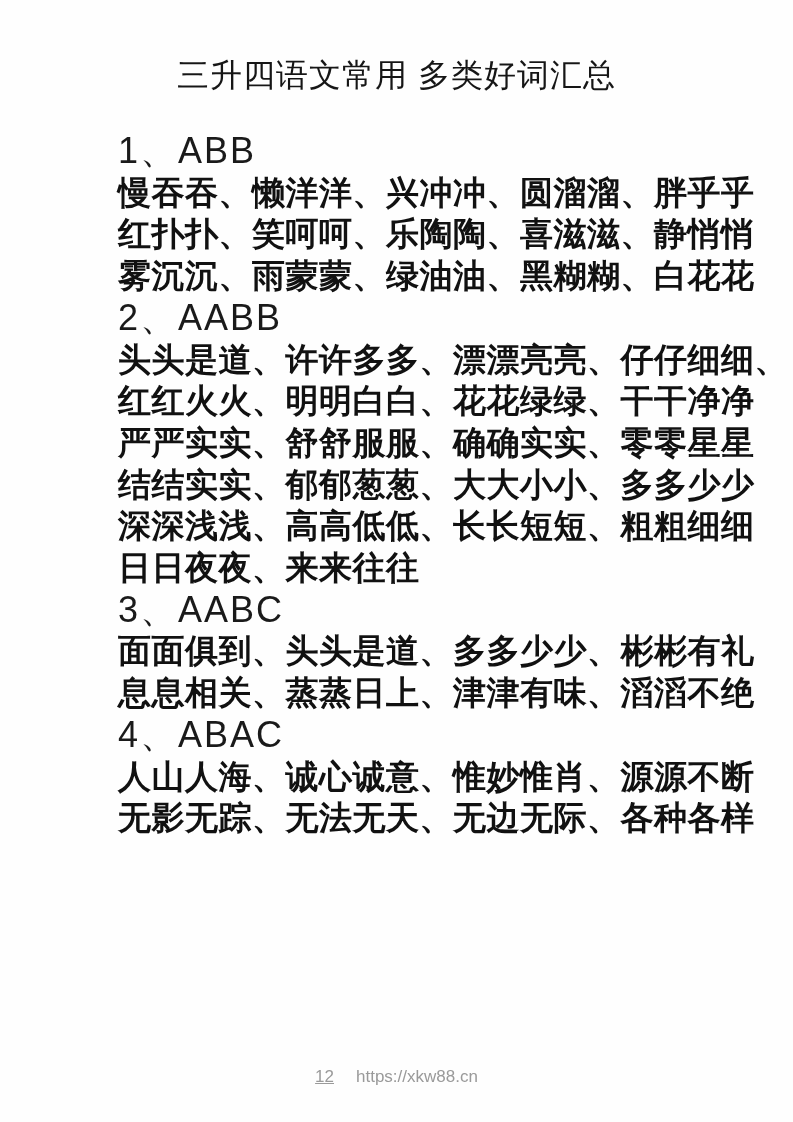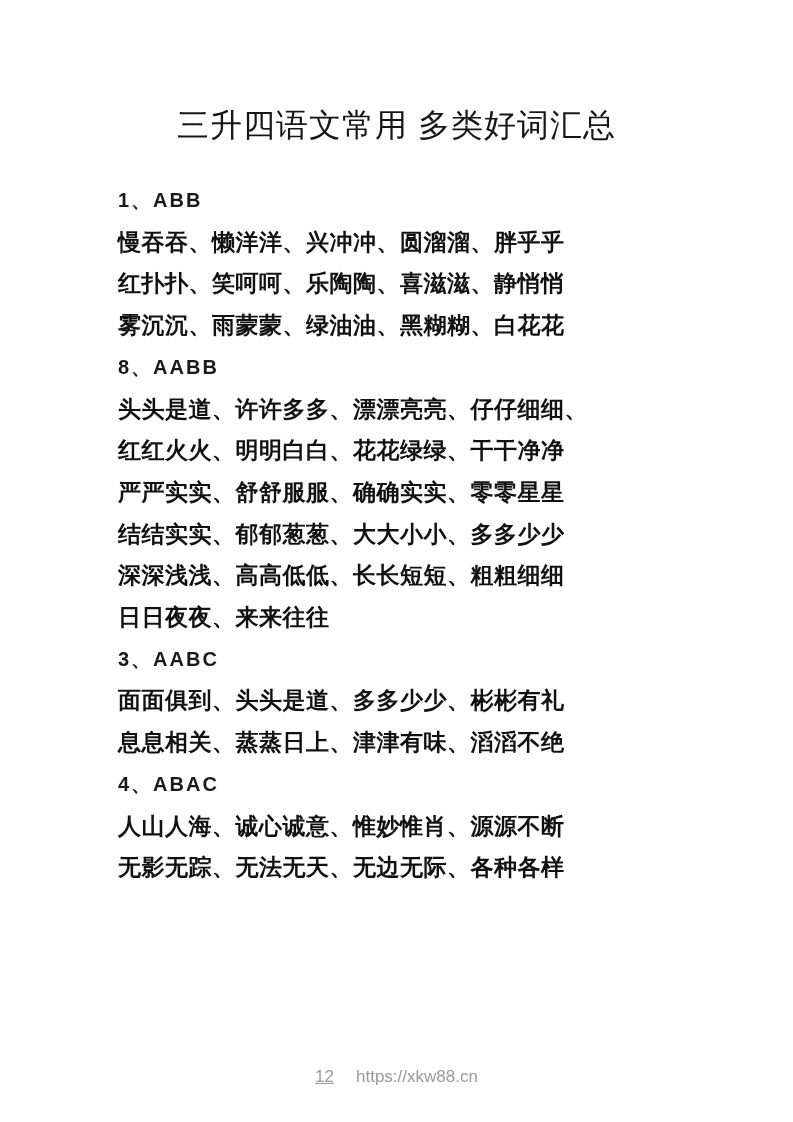--- a/index.html
+++ b/index.html
@@ -11,43 +11,43 @@
     position: relative;
     width: 793px;
     height: 1122px;
     background: #fefefe;
     overflow: hidden;
     font-family: "Liberation Sans", sans-serif;
     color: #141414;
   }
   .page-title {
     margin: 0;
-    padding-top: 106px;
+    padding-top: 56px;
     text-align: center;
     font-size: 32px;
     line-height: 38px;
     font-weight: 500;
     letter-spacing: 1px;
     color: #161616;
   }
   .content {
     margin-top: 36px;
     margin-left: 118px;
     margin-right: 80px;
   }
   .section-heading {
-    font-size: 20px;
+    font-size: 36px;
     line-height: 41.7px;
-    font-weight: 700;
+    font-weight: 400;
     letter-spacing: 2px;
     white-space: nowrap;
     color: #1a1a1a;
   }
   .word-line {
-    font-size: 23px;
+    font-size: 33px;
     line-height: 41.7px;
     font-weight: 700;
     letter-spacing: 0.5px;
     white-space: nowrap;
     color: #111111;
   }
   .footer {
     position: absolute;
     left: 0;
     top: 1066px;
@@ -67,21 +67,21 @@
 <body>
 
 <div class="page">
   <h1 class="page-title">三升四语文常用 多类好词汇总</h1>
 
   <div class="content" id="sections-container">
       <div class="section-heading">1、ABB</div>
       <div class="word-line">慢吞吞、懒洋洋、兴冲冲、圆溜溜、胖乎乎</div>
       <div class="word-line">红扑扑、笑呵呵、乐陶陶、喜滋滋、静悄悄</div>
       <div class="word-line">雾沉沉、雨蒙蒙、绿油油、黑糊糊、白花花</div>
-      <div class="section-heading">8、AABB</div>
+      <div class="section-heading">2、AABB</div>
       <div class="word-line">头头是道、许许多多、漂漂亮亮、仔仔细细、</div>
       <div class="word-line">红红火火、明明白白、花花绿绿、干干净净</div>
       <div class="word-line">严严实实、舒舒服服、确确实实、零零星星</div>
       <div class="word-line">结结实实、郁郁葱葱、大大小小、多多少少</div>
       <div class="word-line">深深浅浅、高高低低、长长短短、粗粗细细</div>
       <div class="word-line">日日夜夜、来来往往</div>
       <div class="section-heading">3、AABC</div>
       <div class="word-line">面面俱到、头头是道、多多少少、彬彬有礼</div>
       <div class="word-line">息息相关、蒸蒸日上、津津有味、滔滔不绝</div>
       <div class="section-heading">4、ABAC</div>

